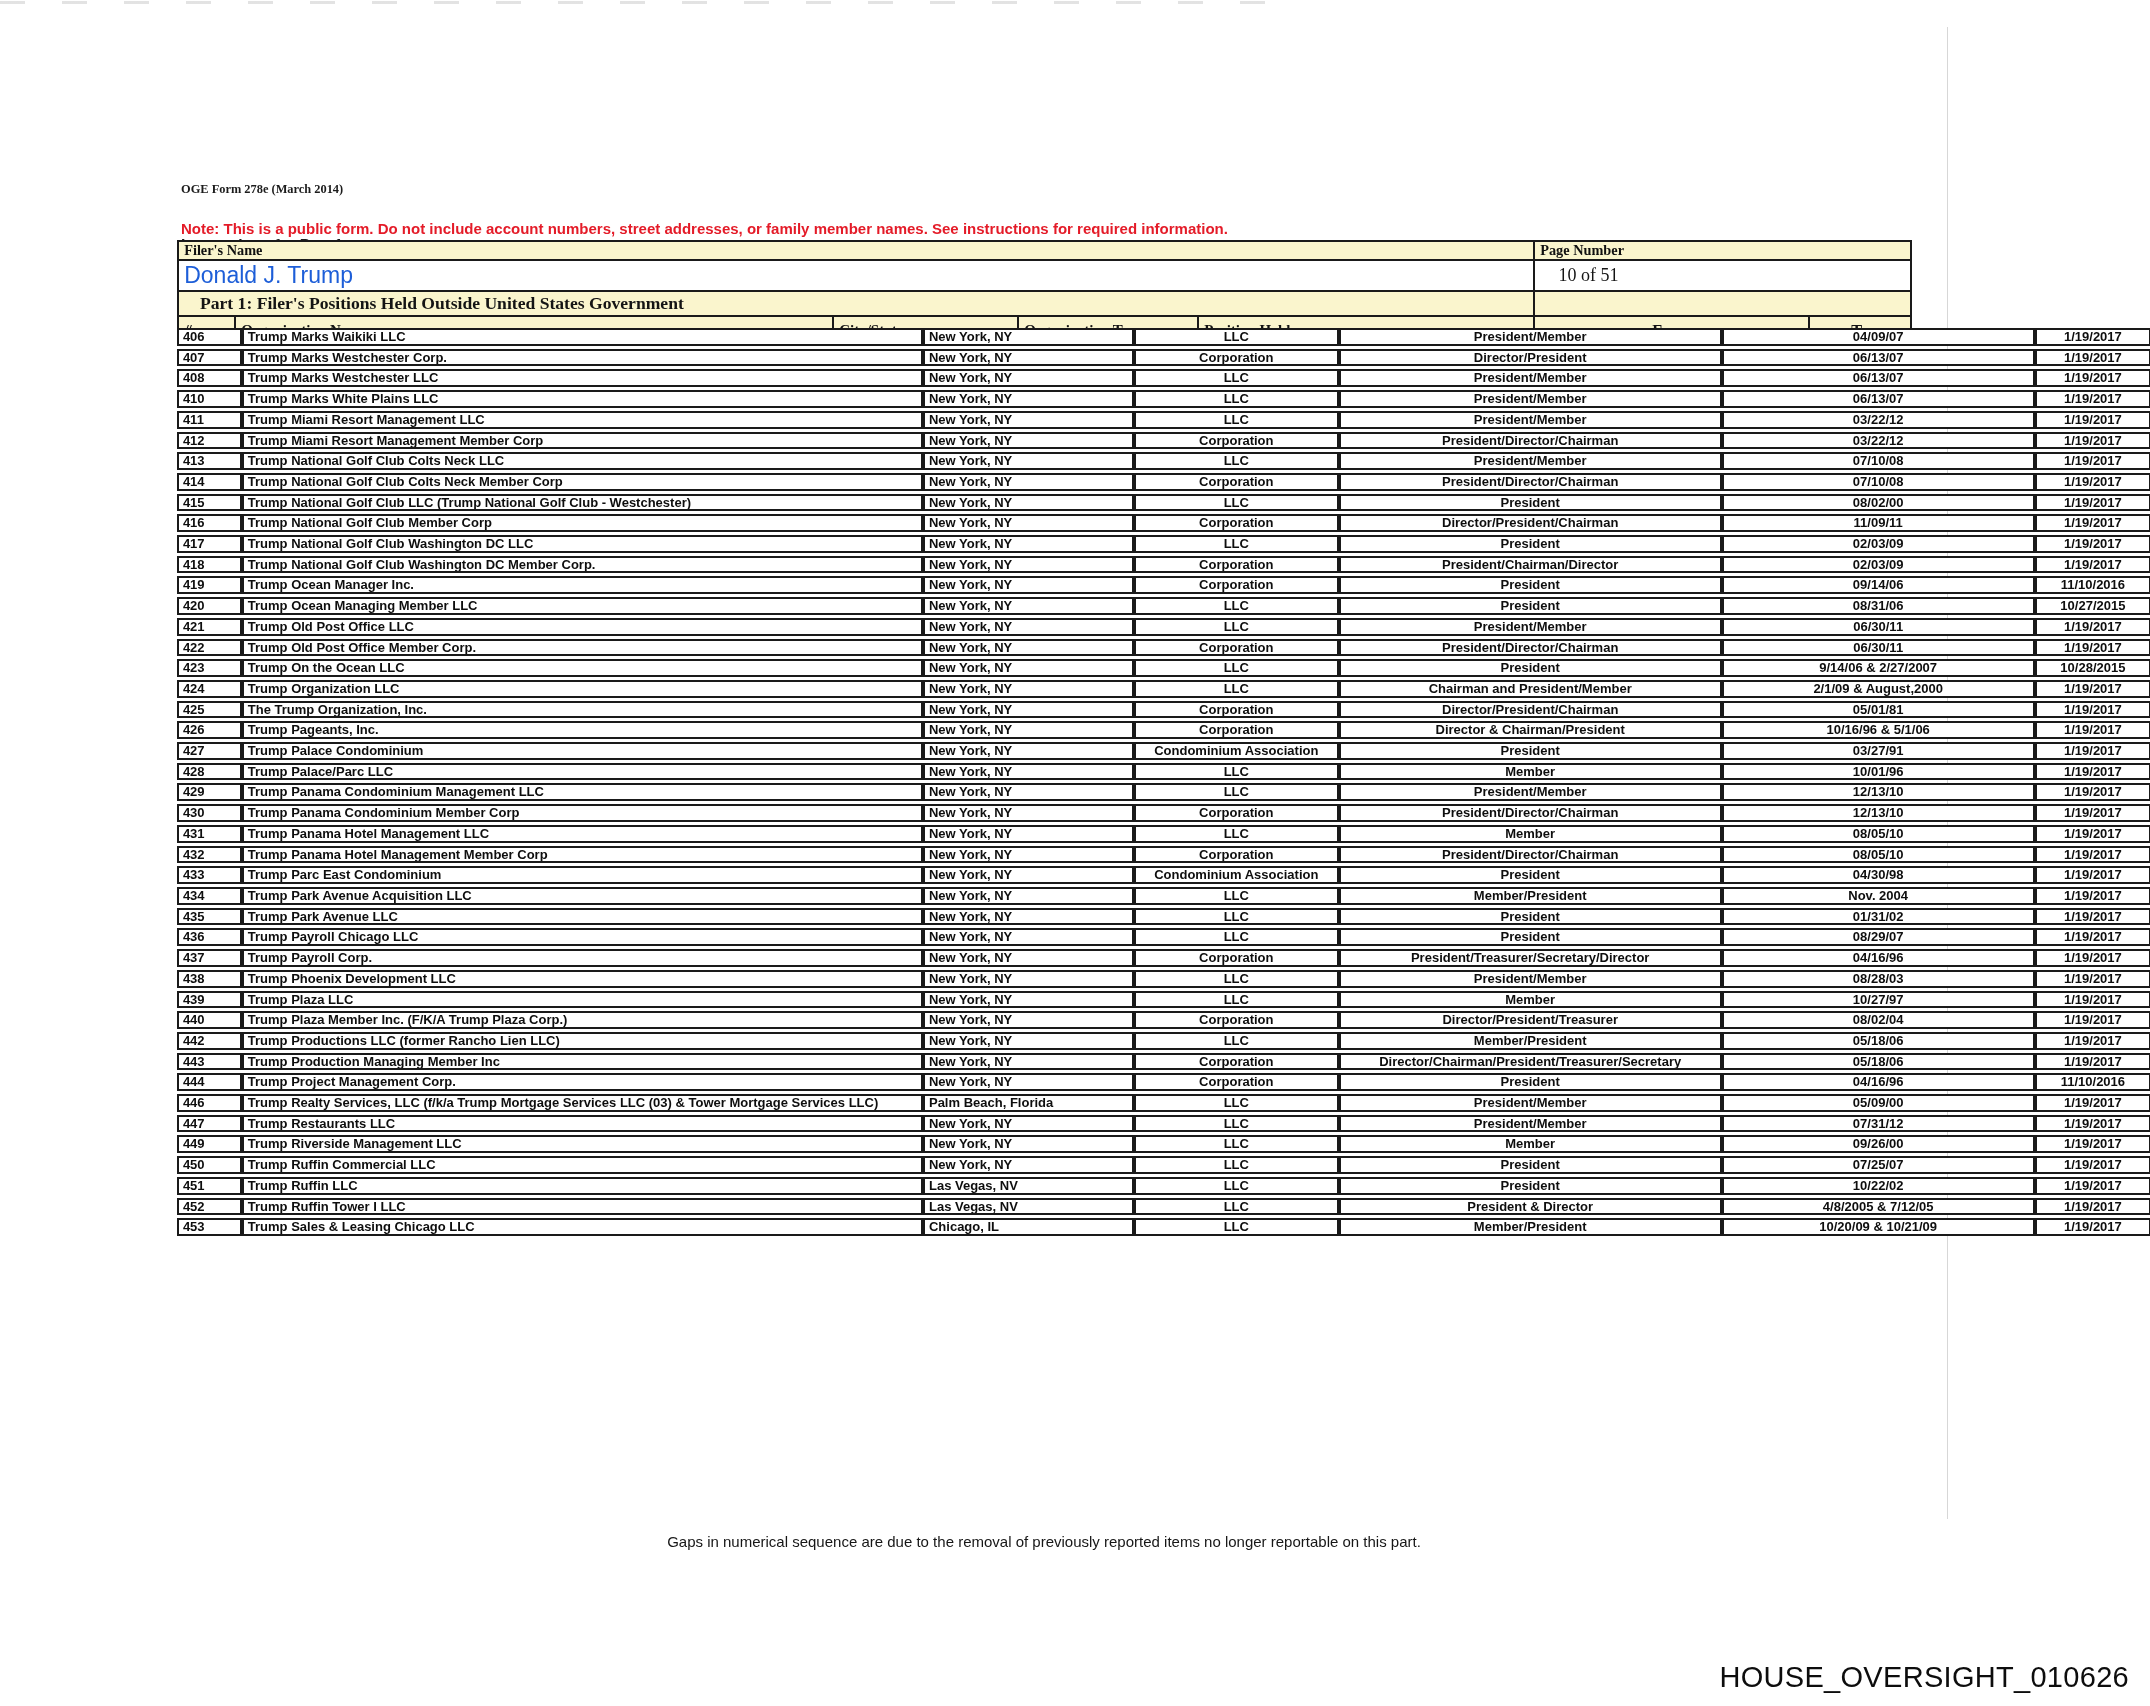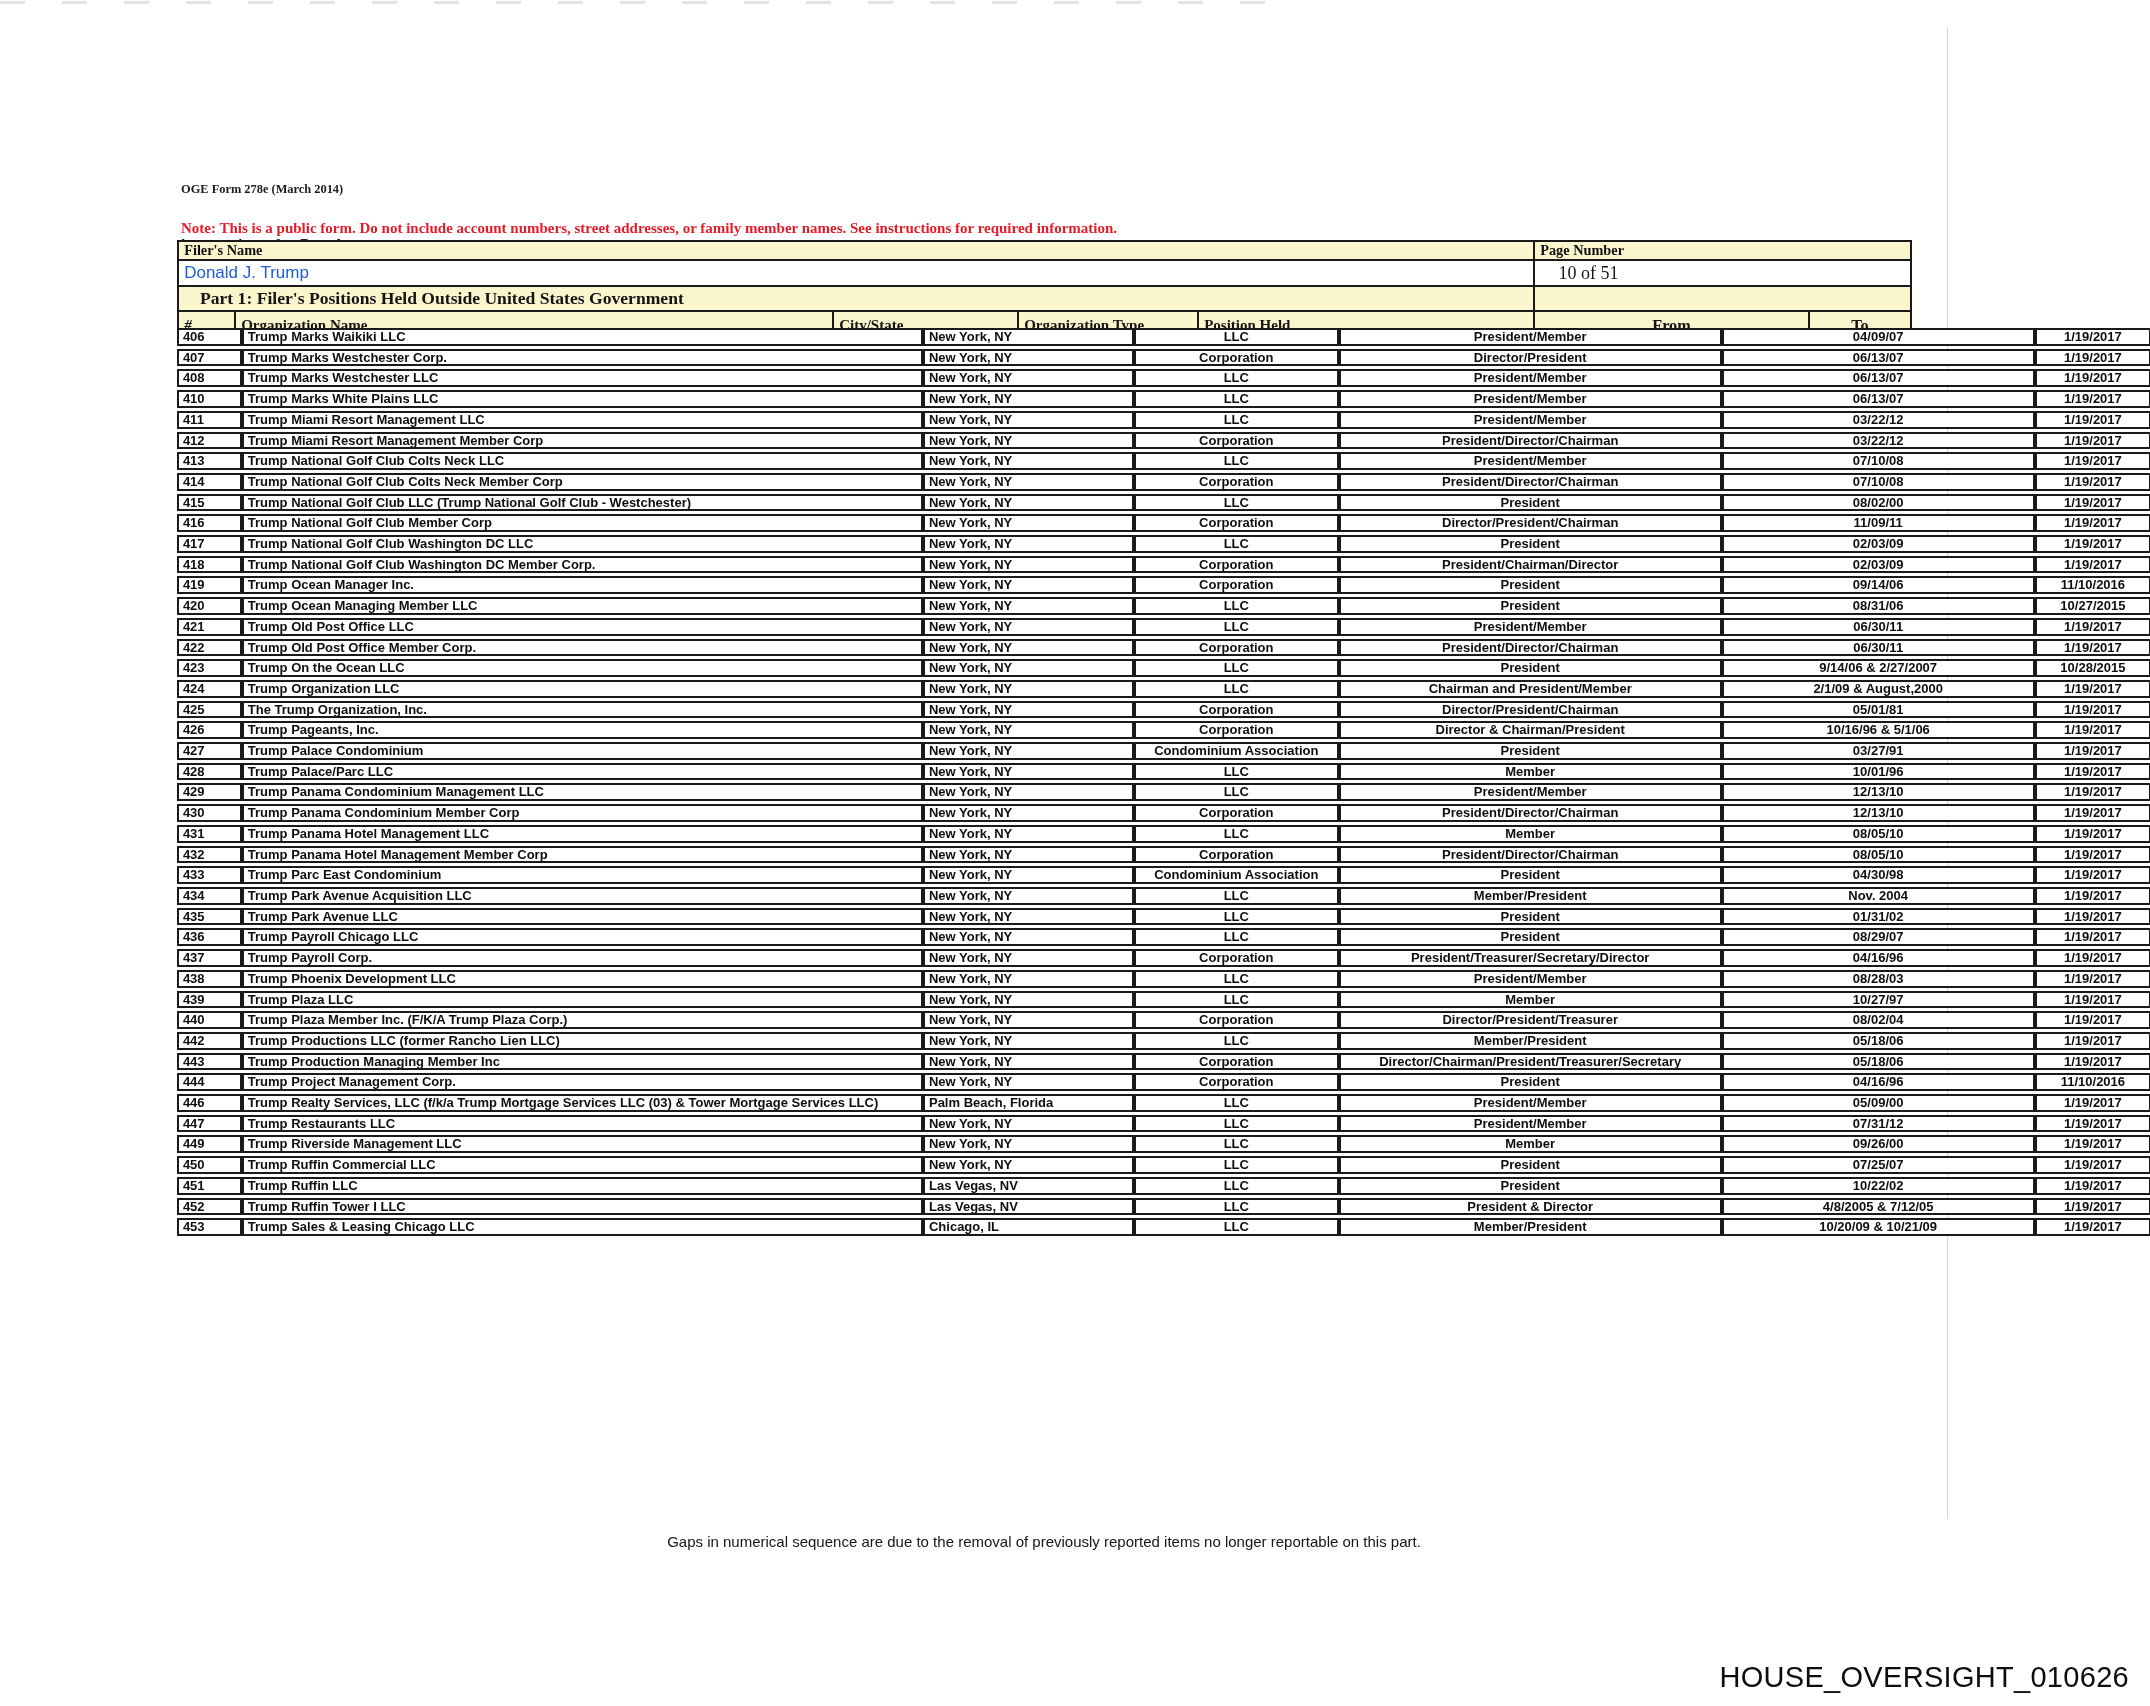--- a/index.html
+++ b/index.html
@@ -26,32 +26,32 @@
   .form-code{
     position:absolute;left:181px;top:182px;
     font-family:"Liberation Serif",serif;font-weight:bold;font-size:12.4px;color:#1c1c1c;
   }
   .instructions{
     position:absolute;left:181px;top:199px;
     font-weight:bold;font-size:15.6px;color:#1f1f1f;margin-top:38px;
   }
   .note{
     position:absolute;left:181px;top:220px;
-    font-weight:bold;font-size:15px;color:var(--note_red);font-family:Liberation Serif, serif;
+    font-weight:bold;font-size:15px;color:var(--note_red);
   }
   table.hdr{
     position:absolute;left:177px;top:240px;width:1734px;
     border-collapse:collapse;table-layout:fixed;
     border:2.6px solid var(--ink);
   }
   table.hdr td,table.hdr th{border:2px solid var(--ink);overflow:hidden;white-space:nowrap;}
   .yellow{background:var(--band_yellow);}
   .r1 td{height:15.6px;font-family:"Liberation Serif",serif;font-weight:bold;font-size:14.3px;padding:0 0 0 5.2px;text-align:left;}
   .r2 td{height:22px;background:#fff;}
-  .r2 .name{font-size:17px;color:var(--name_blue);padding-left:5.2px;}
+  .r2 .name{font-size:23px;color:var(--name_blue);padding-left:5.2px;}
   .r2 .pageno{font-family:"Liberation Serif",serif;font-size:18px;color:#151515;padding-left:23.5px;}
   .r3 td{height:21px;}
   .r3 .part{font-family:"Liberation Serif",serif;font-weight:bold;font-size:17.6px;padding-left:21px;color:#141414;}
   .r4 th{height:27px;font-family:"Liberation Serif",serif;font-weight:bold;font-size:15px;
         text-align:left;padding:0 0 0 5.2px;background:var(--band_yellow);color:#141414;}
   .r4 th.h0{font-style:italic;}
   .r4 th.h5,.r4 th.h6{text-align:center;padding-left:0;font-size:16.3px;}
   table.data{
     position:absolute;left:177px;top:325px;width:1974px;
     border-collapse:separate;border-spacing:0 3.3px;table-layout:fixed;font-weight:bold;

